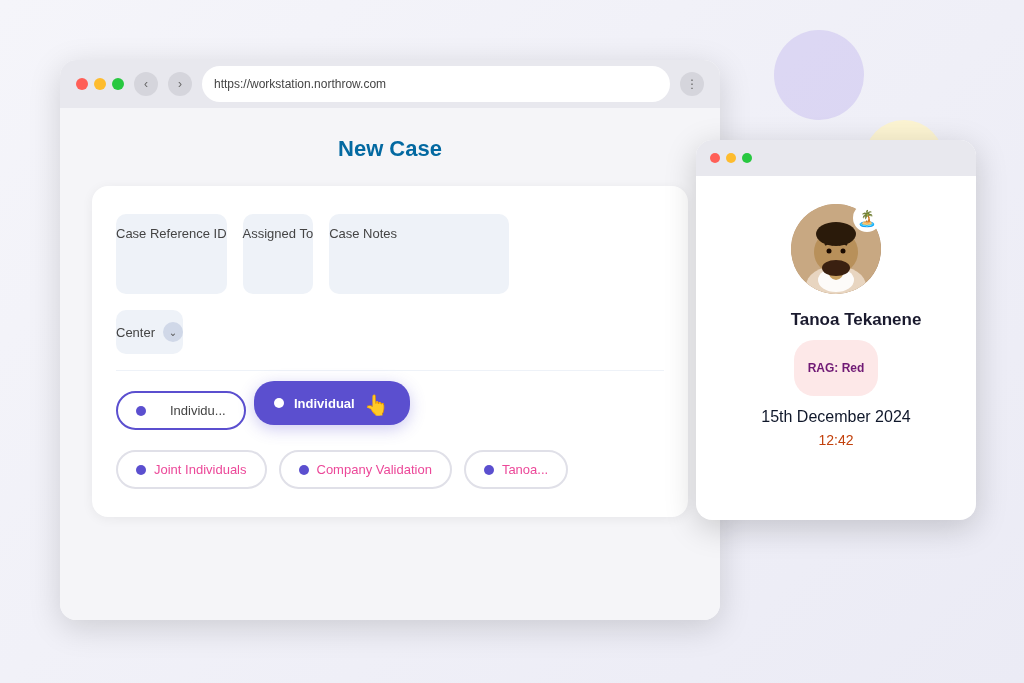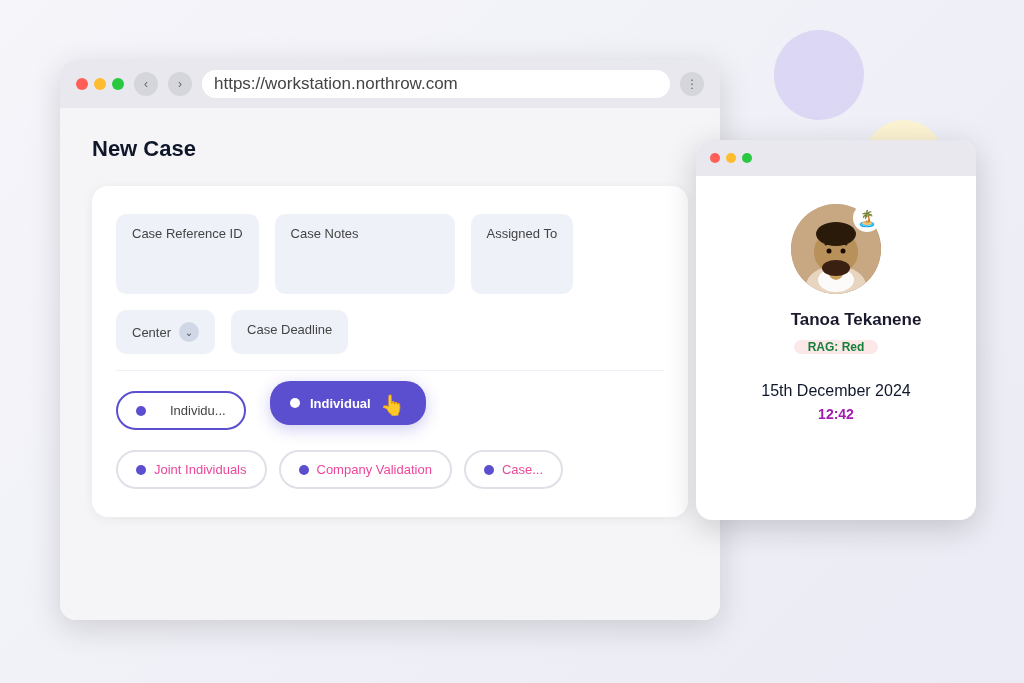--- a/index.html
+++ b/index.html
@@ -83,59 +83,60 @@
       justify-content: center;
       font-size: 12px;
       color: #666;
       cursor: pointer;
     }
 
     .url-bar {
       flex: 1;
       background: white;
       border-radius: 20px;
-      height: 28px;
+      height: 36px;
       display: flex;
       align-items: center;
       padding: 0 12px;
-      font-size: 17px;
+      font-size: 12px;
       color: #444;
       gap: 6px;
     }
 
     .browser-content {
       padding: 28px 32px;
       background: #f5f5f8;
       height: calc(100% - 48px);
     }
 
     .page-title {
       font-size: 22px;
       font-weight: 700;
-      color: #0f172a;
+      color: #0369a1;
       margin-bottom: 24px;
+      text-align: center;
     }
 
     .form-card {
       background: white;
       border-radius: 16px;
       padding: 28px 24px;
       box-shadow: 0 2px 12px rgba(0,0,0,0.06);
     }
 
     .form-row {
       display: flex;
       gap: 16px;
       margin-bottom: 16px;
     }
 
     .field-box {
       background: #eef2f8;
       border-radius: 10px;
-      padding: 12px 16px;
+      padding: 12px 0;
       font-size: 13px;
       color: #444;
       cursor: pointer;
       white-space: nowrap;
     }
 
     .field-box.notes {
       width: 180px;
       height: 80px;
       flex-shrink: 0;
@@ -195,21 +196,21 @@
     .type-dot {
       width: 10px;
       height: 10px;
       border-radius: 50%;
       background: #5b4fcf;
     }
 
     
     .tooltip-popup {
       position: absolute;
-      left: 154px;
+      left: 138px;
       top: -10px;
       background: #5b4fcf;
       color: white;
       border-radius: 20px;
       padding: 10px 20px;
       font-size: 13px;
       font-weight: 600;
       display: flex;
       align-items: center;
       gap: 10px;
@@ -315,39 +316,39 @@
     .profile-name {
       font-size: 17px;
       font-weight: 700;
       color: #1a1a2e;
       margin-bottom: 10px;
       margin-left: 40px;
     }
 
     .rag-badge {
       background: #fde8e8;
-      color: #15803d;
+      color: #701a75;
       border-radius: 20px;
-      padding: 0 14px;
+      padding: 21px 14px;
       font-size: 12px;
       font-weight: 600;
-      margin-bottom: 28px;
+      margin-bottom: 12px;
     }
 
     .profile-date {
       font-size: 16px;
       color: #0f172a;
       font-weight: 500;
       margin-bottom: 6px;
     }
 
     .profile-time {
       font-size: 14px;
-      color: #a21caf;
-      font-weight: 700;
+      color: #c2410c;
+      font-weight: 400;
     }
   </style>
 </head>
 <body>
 
 <div class="deco-circle-purple"></div>
 <div class="deco-circle-yellow"></div>
 
 <div class="browser-window">
 
@@ -365,30 +366,29 @@
     <div class="nav-btn">⋮</div>
   </div>
 
   <div class="browser-content">
     <div class="page-title">New Case</div>
 
     <div class="form-card">
 
       <div class="form-row">
         <div class="field-box">Case Reference ID</div>
+        <div class="field-box">Assigned To</div>
         <div class="field-box notes">Case Notes</div>
-        <div class="field-box">Assigned To</div>
       </div>
 
       <div class="form-row">
         <div class="field-box with-chevron">
           <span>Center</span>
           <div class="chevron-icon">⌄</div>
         </div>
-        <div class="field-box">Case Deadline</div>
       </div>
 
       <div class="divider"></div>
 
       <div class="type-row">
         <div class="type-btn active">
           <div class="type-dot"></div>
           <span>Individu...</span>
         </div>
 
@@ -403,21 +403,21 @@
         <div class="category-btn">
           <div class="type-dot"></div>
           <span>Joint Individuals</span>
         </div>
         <div class="category-btn">
           <div class="type-dot"></div>
           <span>Company Validation</span>
         </div>
         <div class="category-btn">
           <div class="type-dot"></div>
-          <span>Case...</span>
+          <span>Tanoa...</span>
         </div>
       </div>
     </div>
   </div>
 </div>
 
 <div class="profile-card-window">
   <div class="profile-chrome">
     <div class="ptl-red"></div>
     <div class="ptl-yellow"></div>

